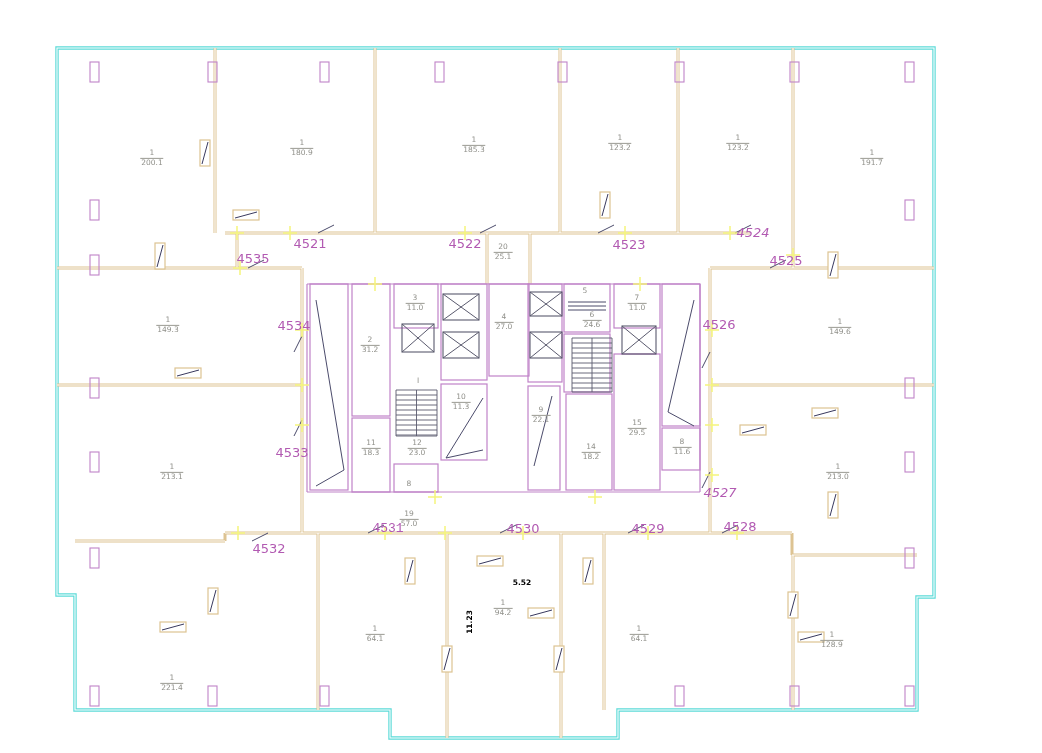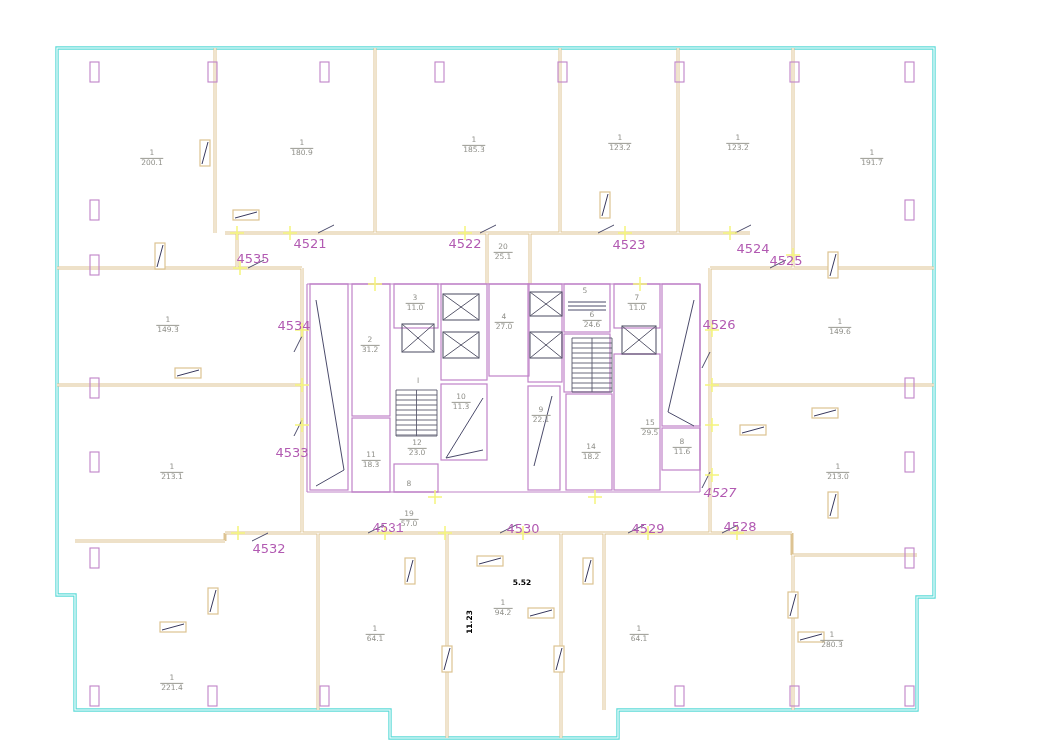--- a/index.html
+++ b/index.html
@@ -246,33 +246,33 @@
         <span class="bot">11.0</span>
       </div>
       <div class="frac" style="left: 461px; top: 402px;">
         <span class="top">10</span>
         <span class="bot">11.3</span>
       </div>
       <div class="frac" style="left: 541px; top: 415px;">
         <span class="top">9</span>
         <span class="bot">22.1</span>
       </div>
-      <div class="frac" style="left: 371px; top: 460px;">
+      <div class="frac" style="left: 371px; top: 448px;">
         <span class="top">11</span>
         <span class="bot">18.3</span>
       </div>
       <div class="frac" style="left: 417px; top: 448px;">
         <span class="top">12</span>
         <span class="bot">23.0</span>
       </div>
       <div class="frac" style="left: 591px; top: 452px;">
         <span class="top">14</span>
         <span class="bot">18.2</span>
       </div>
-      <div class="frac" style="left: 637px; top: 428px; margin-left: 13px;">
+      <div class="frac" style="left: 637px; top: 428px;">
         <span class="top">15</span>
         <span class="bot">29.5</span>
       </div>
       <div class="frac" style="left: 682px; top: 447px;">
         <span class="top">8</span>
         <span class="bot">11.6</span>
       </div>
       <div class="frac" style="left: 172px; top: 472px;">
         <span class="top">1</span>
         <span class="bot">213.1</span>
@@ -292,33 +292,33 @@
       <div class="frac" style="left: 375px; top: 634px;">
         <span class="top">1</span>
         <span class="bot">64.1</span>
       </div>
       <div class="frac" style="left: 639px; top: 634px;">
         <span class="top">1</span>
         <span class="bot">64.1</span>
       </div>
       <div class="frac" style="left: 832px; top: 640px;">
         <span class="top">1</span>
-        <span class="bot">280.3</span>
+        <span class="bot">128.9</span>
       </div>
       <div class="frac" style="left: 172px; top: 683px;">
         <span class="top">1</span>
         <span class="bot">221.4</span>
       </div>
       <div class="single" style="left: 585px; top: 290px;">5</div>
       <div class="single" style="left: 418px; top: 380px;">I</div>
       <div class="single" style="left: 409px; top: 483px;">8</div>
       <div class="unit" style="left: 310px; top: 243px;">4521</div>
       <div class="unit" style="left: 465px; top: 243px;">4522</div>
       <div class="unit" style="left: 629px; top: 244px;">4523</div>
-      <div class="unit" style="left: 753px; top: 248px;">4524</div>
+      <div class="unit" style="left: 753px; top: 232px; font-style: italic;">4524</div>
       <div class="unit" style="left: 786px; top: 260px;">4525</div>
       <div class="unit" style="left: 719px; top: 324px;">4526</div>
       <div class="unit" style="left: 720px; top: 492px; font-style: italic;">4527</div>
       <div class="unit" style="left: 740px; top: 526px;">4528</div>
       <div class="unit" style="left: 648px; top: 528px;">4529</div>
       <div class="unit" style="left: 523px; top: 528px;">4530</div>
       <div class="unit" style="left: 388px; top: 528px; font-family: Liberation Mono, monospace;">4531</div>
       <div class="unit" style="left: 269px; top: 548px;">4532</div>
       <div class="unit" style="left: 292px; top: 452px;">4533</div>
       <div class="unit" style="left: 294px; top: 325px;">4534</div>

